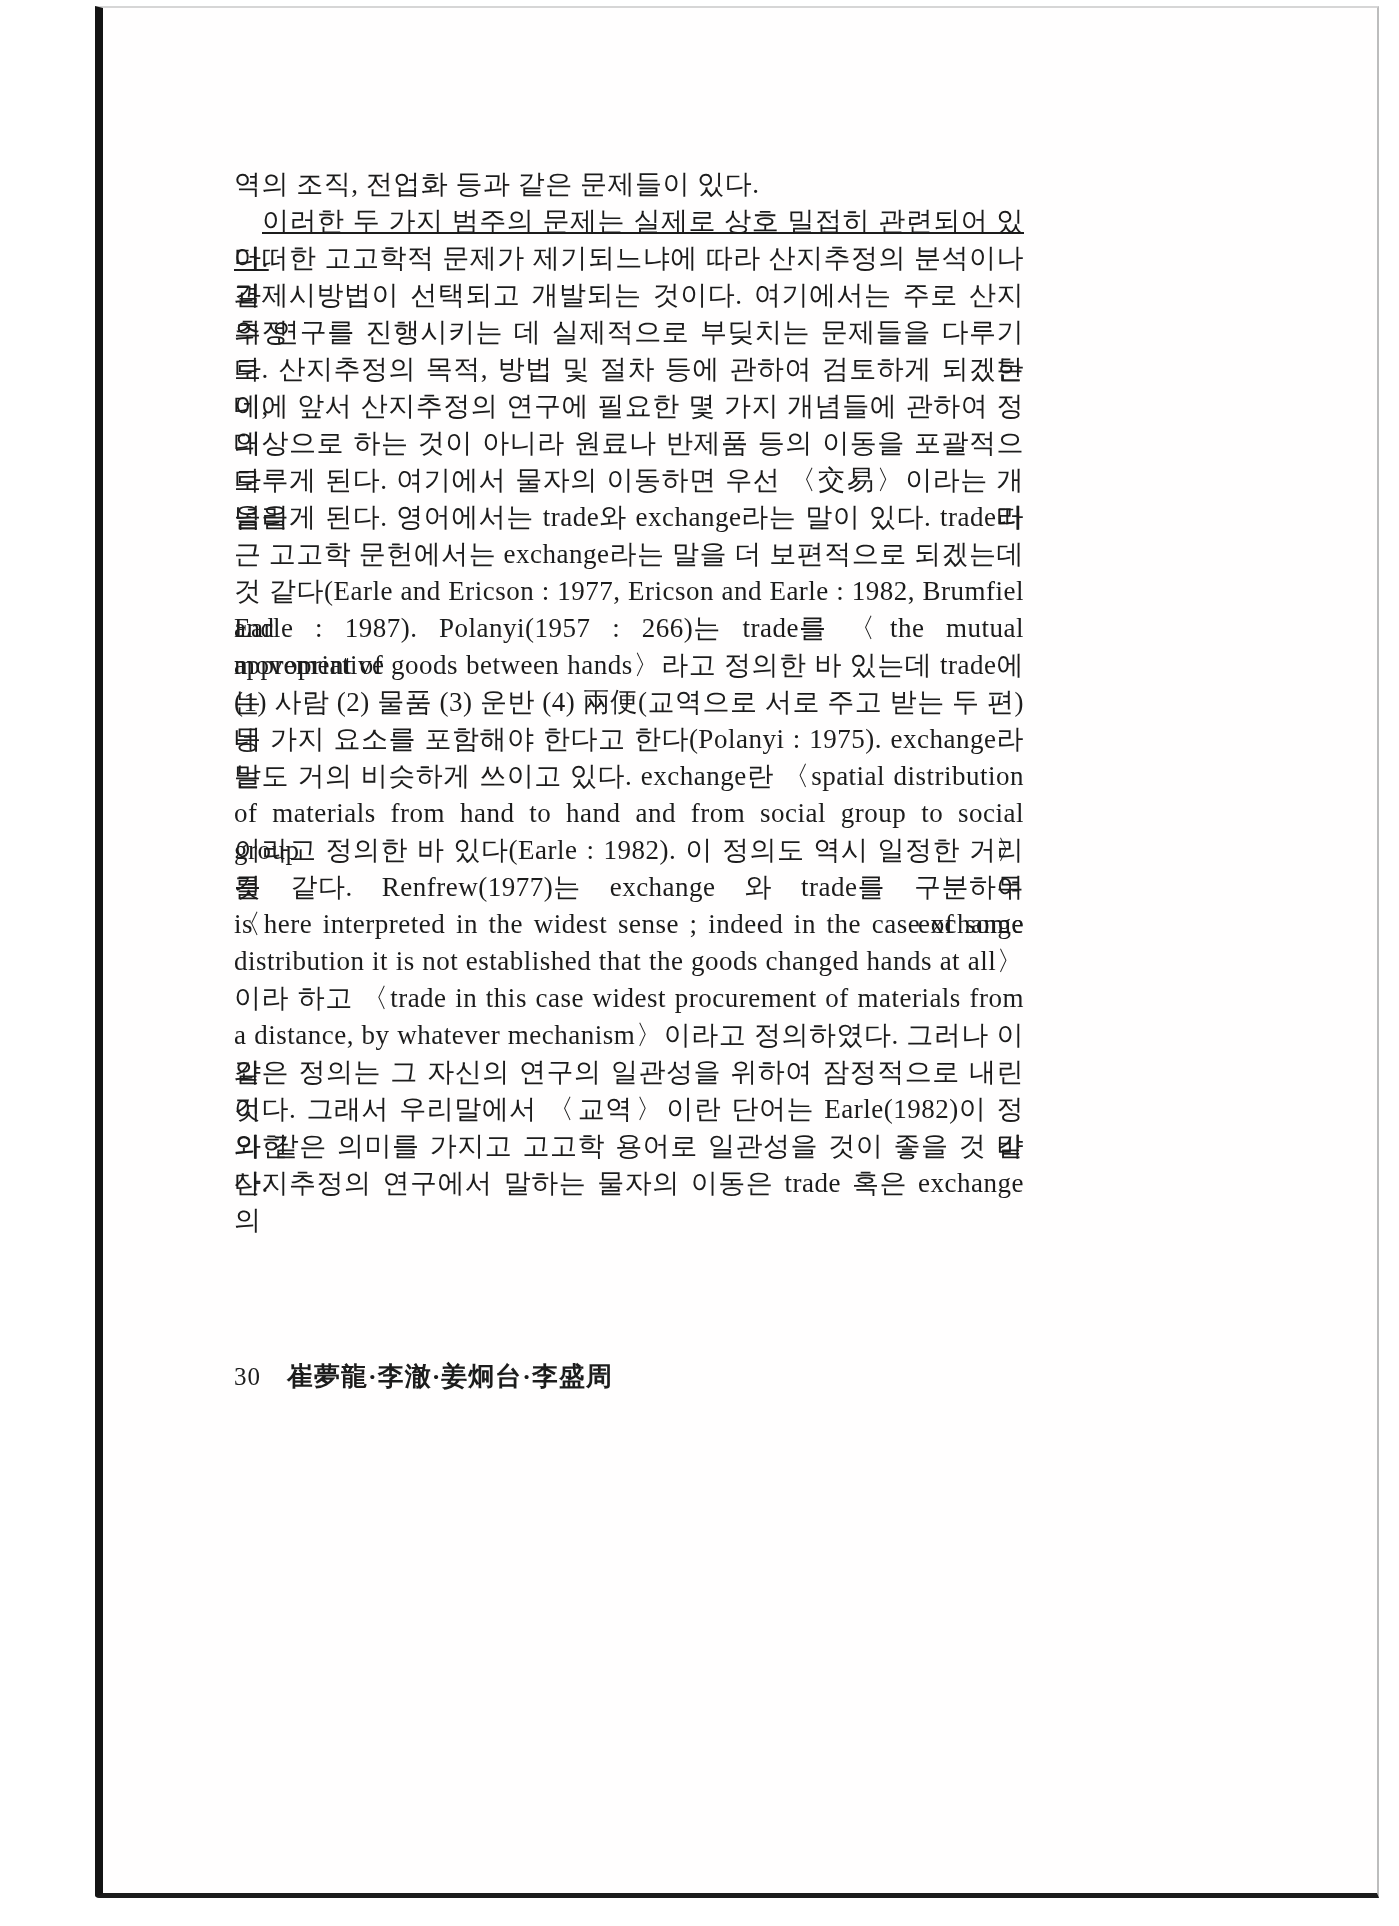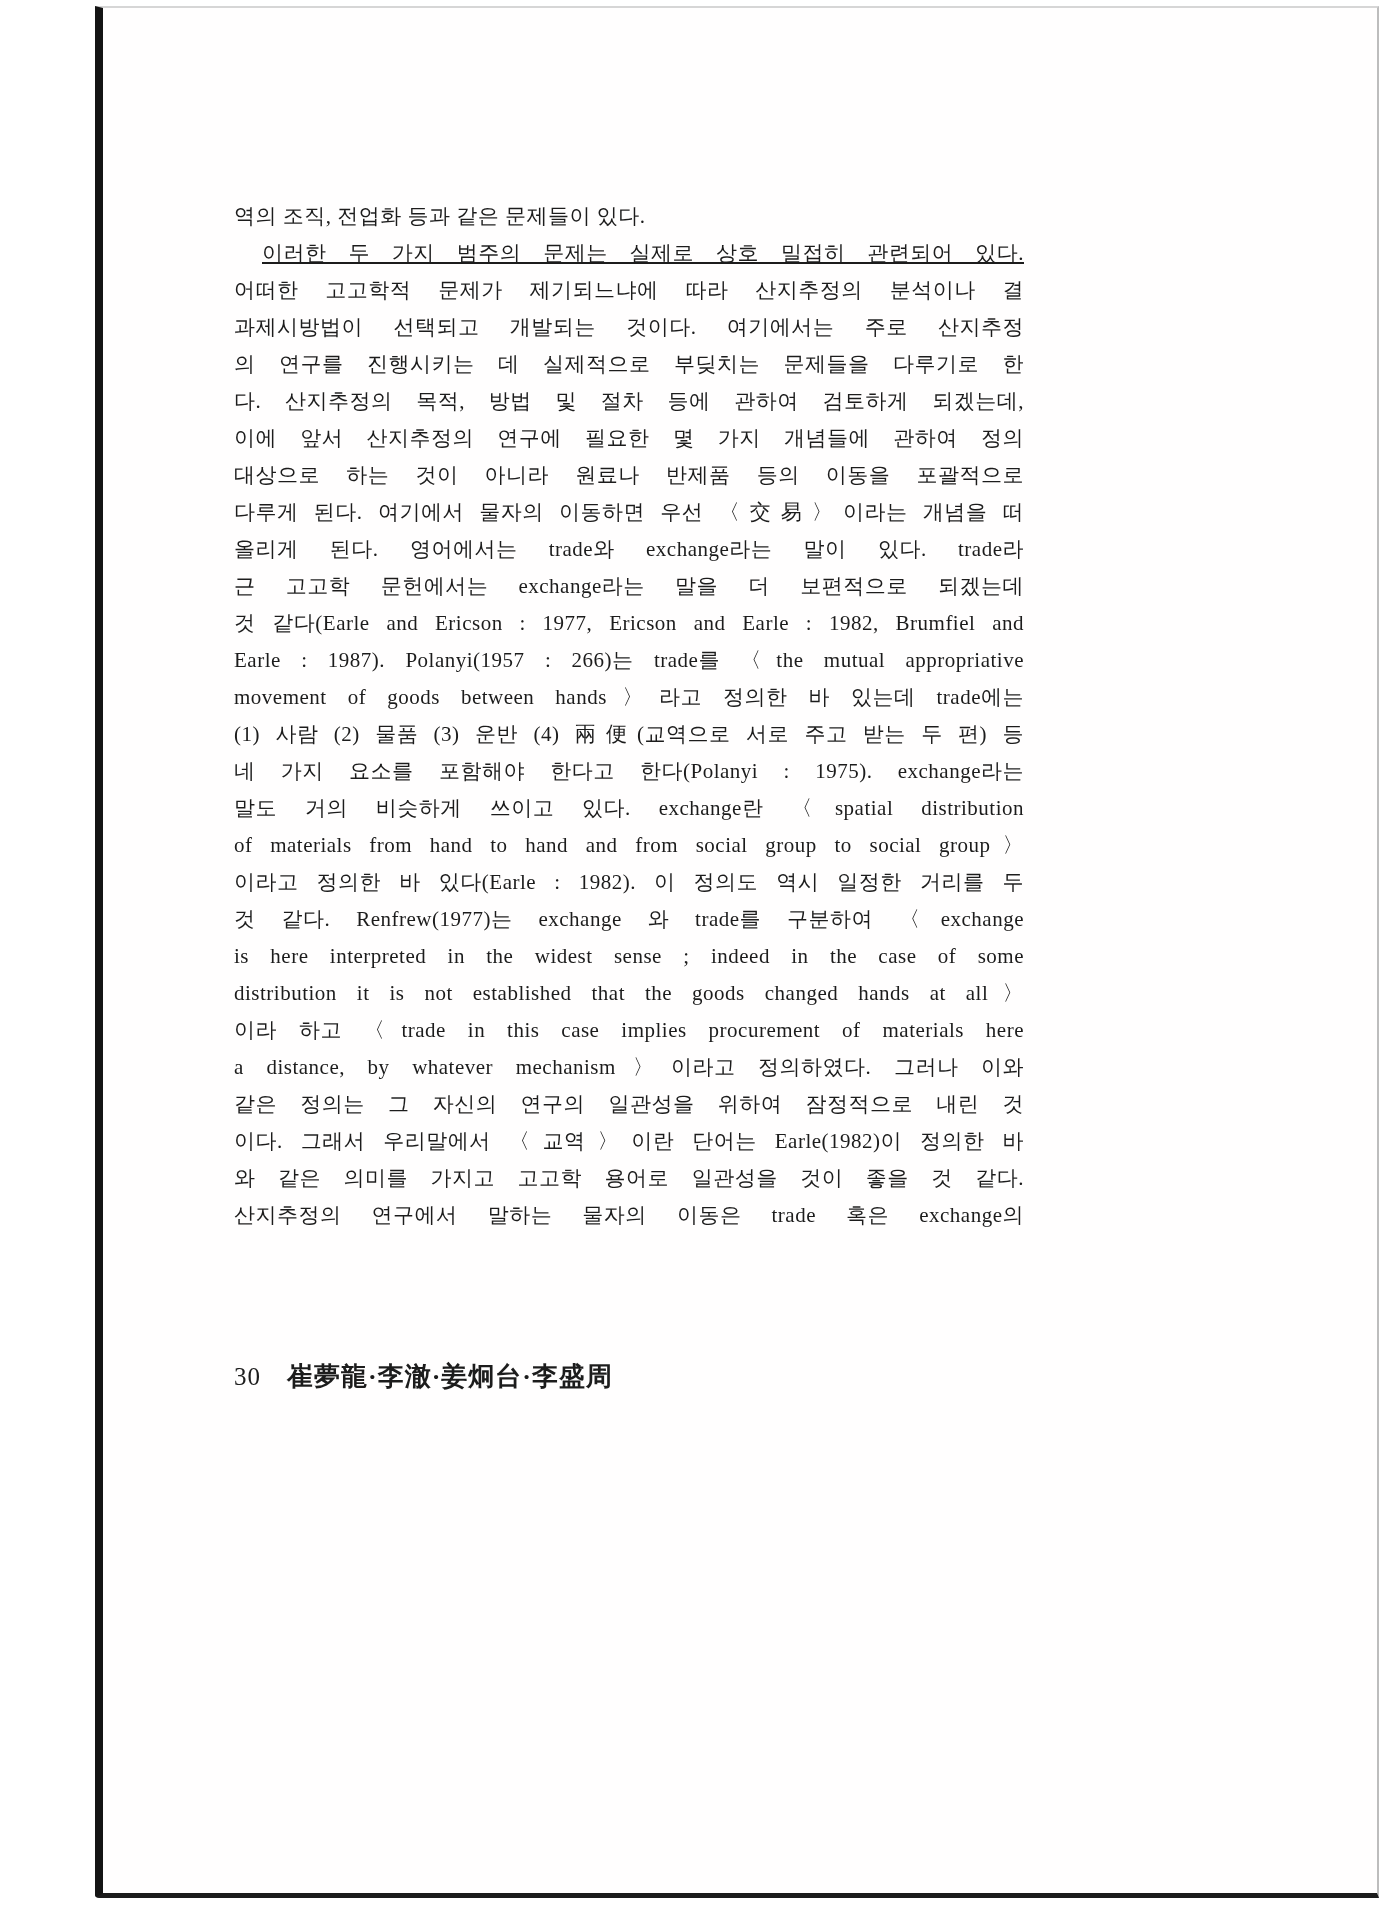--- a/index.html
+++ b/index.html
@@ -28,24 +28,23 @@
     border-right: 2px solid #bdbdbd;
     border-top: 2px solid #d6d6d6;
     border-bottom-left-radius: 4px;
     box-sizing: border-box;
   }
   .text-block {
     position: absolute;
     left: 131px;
     top: 158px;
     width: 790px;
-    font-size: 21px;
+    font-size: 27px;
     line-height: 37px;
     letter-spacing: 0.5px;
-    margin-top: 32px;
   }
   .line {
     text-align: justify;
     text-align-last: justify;
     white-space: normal;
     height: 37px;
     overflow: visible;
   }
   .line.end {
     text-align: left;
@@ -95,21 +94,21 @@
       <div class="line">Earle : 1987). Polanyi(1957 : 266)는 trade를 〈the mutual appropriative</div>
       <div class="line">movement of goods between hands〉라고 정의한 바 있는데 trade에는</div>
       <div class="line">(1) 사람 (2) 물품 (3) 운반 (4) 兩便(교역으로 서로 주고 받는 두 편) 등</div>
       <div class="line">네 가지 요소를 포함해야 한다고 한다(Polanyi : 1975). exchange라는</div>
       <div class="line">말도 거의 비슷하게 쓰이고 있다. exchange란 〈spatial distribution</div>
       <div class="line">of materials from hand to hand and from social group to social group〉</div>
       <div class="line">이라고 정의한 바 있다(Earle : 1982). 이 정의도 역시 일정한 거리를 두</div>
       <div class="line">것 같다. Renfrew(1977)는 exchange 와 trade를 구분하여 〈exchange</div>
       <div class="line">is here interpreted in the widest sense ; indeed in the case of some</div>
       <div class="line">distribution it is not established that the goods changed hands at all〉</div>
-      <div class="line">이라 하고 〈trade in this case implies procurement of materials here</div>
+      <div class="line">이라 하고 〈trade in this case widest procurement of materials from</div>
       <div class="line">a distance, by whatever mechanism〉이라고 정의하였다. 그러나 이와</div>
       <div class="line">같은 정의는 그 자신의 연구의 일관성을 위하여 잠정적으로 내린 것</div>
       <div class="line">이다. 그래서 우리말에서 〈교역〉이란 단어는 Earle(1982)이 정의한 바</div>
       <div class="line">와 같은 의미를 가지고 고고학 용어로 일관성을 것이 좋을 것 같다.</div>
       <div class="line">산지추정의 연구에서 말하는 물자의 이동은 trade 혹은 exchange의</div>
     </div>
 
   <div class="footer">
     <span class="page-num">30</span><span class="authors">崔夢龍·李澈·姜炯台·李盛周</span>
   </div>

